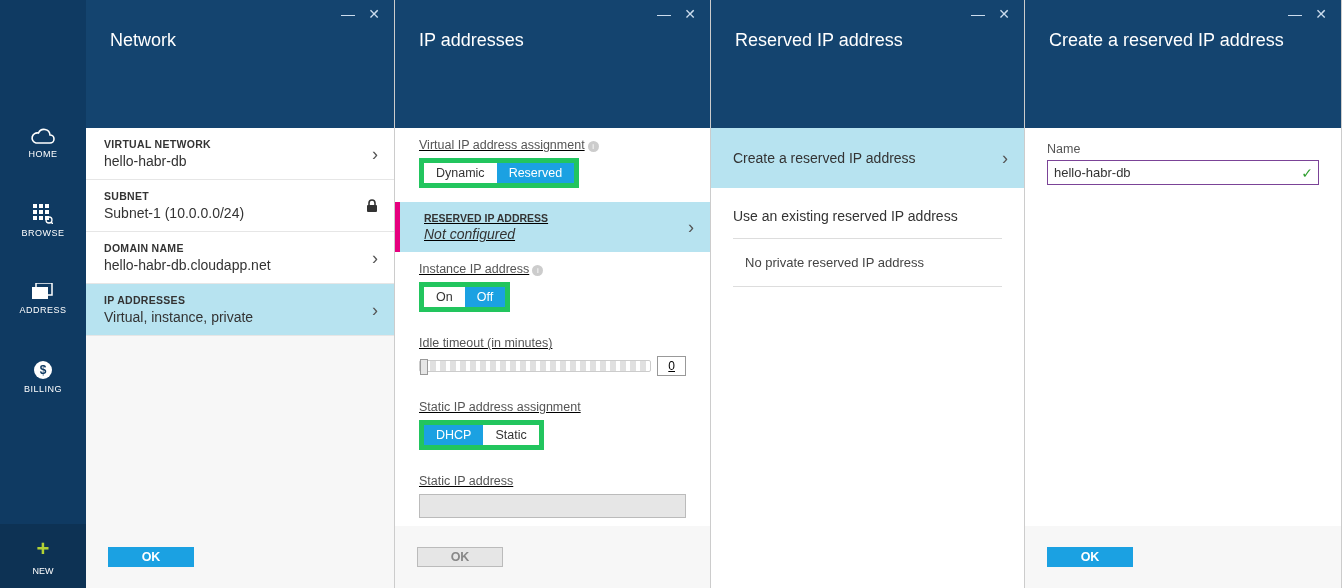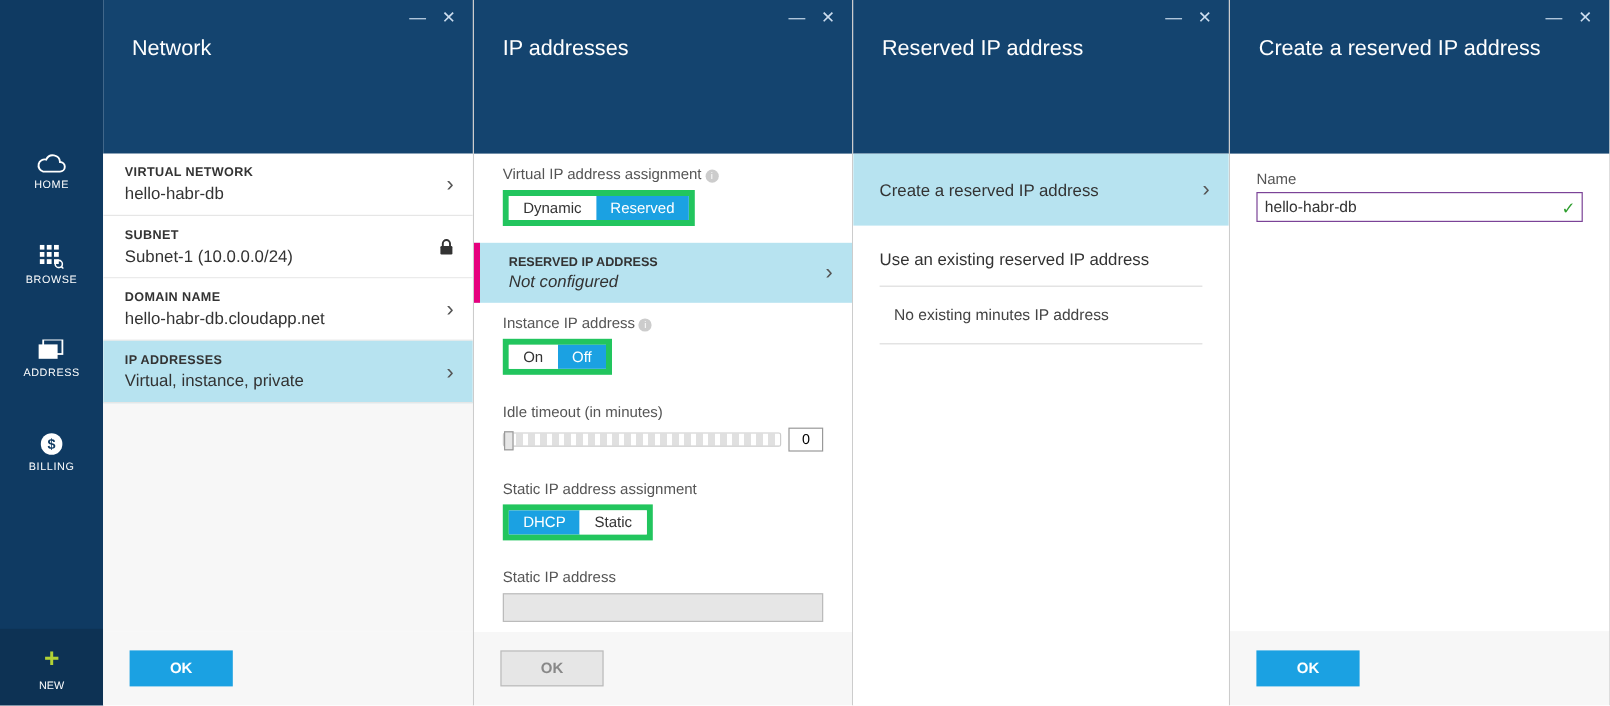--- a/index.html
+++ b/index.html
@@ -29,21 +29,21 @@
   .b1 { width: 309px; }
   .list-row { background:#fff; padding: 10px 18px; border-bottom:1px solid #e6e6e6; position:relative; cursor:pointer; }
   .list-row.selected { background:#b7e3f0; }
   .list-row .row-label { font-size: 10.5px; font-weight:700; color:#333; letter-spacing:0.3px; }
   .list-row .row-value { font-size: 14px; color:#333; margin-top:3px;}
   .list-row .chevron { position:absolute; right:16px; top:50%; transform:translateY(-50%); font-size:18px; color:#555;}
   .list-row .lock { position:absolute; right:16px; top:50%; transform:translateY(-50%); font-size:14px; color:#333;}
 
   
   .b2 { width: 316px; }
-  .b2 .blade-body { background:#fff; }
+  .b2 .blade-body { background:#fff;text-decoration:underline; }
   .section { padding: 10px 24px 14px 24px; }
   .section .stitle { font-size: 12.5px; color:#555; margin-bottom:6px;}
   .section .info { display:inline-block; width:11px; height:11px; border-radius:50%; background:#ccc; color:#fff; font-size:8px; text-align:center; line-height:11px; margin-left:3px;}
   .toggle-pair { display:inline-flex; border:5px solid #22c55e; background:#fff;}
   .toggle-btn { padding: 3px 12px; font-size:12.5px; cursor:pointer; background:#fff; color:#333;}
   .toggle-btn.active { background:#1ba1e2; color:#fff;}
   .reserved-row { background:#b7e3f0; padding:10px 18px 10px 24px; position:relative; border-left:5px solid #e6007e; cursor:pointer;}
   .reserved-row .row-label { font-size:10.5px; font-weight:600; color:#333;}
   .reserved-row .row-value { font-size:14px; font-style:italic; color:#333; margin-top:2px;}
   .reserved-row .chevron { position:absolute; right:16px; top:50%; transform:translateY(-50%); font-size:18px; color:#555;}
@@ -66,21 +66,21 @@
   
   .b4 { width: 317px; }
   .b4 .blade-body { background:#fff; padding: 14px 22px;}
   .field-label { font-size:12.5px; color:#555; margin-bottom:4px;}
   .field-wrap { position:relative;}
   .text-input { width:100%; border:1px solid #7b4397; background:#fff; padding:4px 26px 4px 6px; font-size:13px; color:#333;}
   .valid-check { position:absolute; right:6px; top:5px; color:#2e9e2e; font-size:14px;}
 
   
   .blade-footer { height:62px; background:#f7f7f7; display:flex; align-items:center; padding-left:22px;}
-  .ok-btn { min-width:86px; height:30px; border:none; font-size:12.5px; font-weight:600; cursor:pointer;}
+  .ok-btn { min-width:86px; height:20px; border:none; font-size:12.5px; font-weight:600; cursor:pointer;}
   .ok-primary { background:#1ba1e2; color:#fff;}
   .ok-disabled { background:#e6e6e6; color:#888; border:1px solid #bbb;}
   .b3 .blade-body, .b4 .blade-body { min-height: 398px; }
   .blade-body.with-footer{min-height:398px;}
 
   svg { display:block; }
 </style>
 </head>
 <body>
 
@@ -248,21 +248,21 @@
       </div>
       <div class="blade-title">Reserved IP address</div>
     </div>
     <div class="blade-body">
       <div class="choice-row highlighted">
         <span>Create a reserved IP address</span>
         <span class="chevron">›</span>
       </div>
       <div class="sub-head">Use an existing reserved IP address</div>
       <div class="hr"></div>
-      <div class="empty">No existing minutes IP address</div>
+      <div class="empty">No private reserved IP address</div>
       <div class="hr"></div>
     </div>
   </div>
 
   <div class="blade b4">
     <div class="blade-header">
       <div class="blade-controls">
         <span>—</span>
         <span>✕</span>
       </div>

